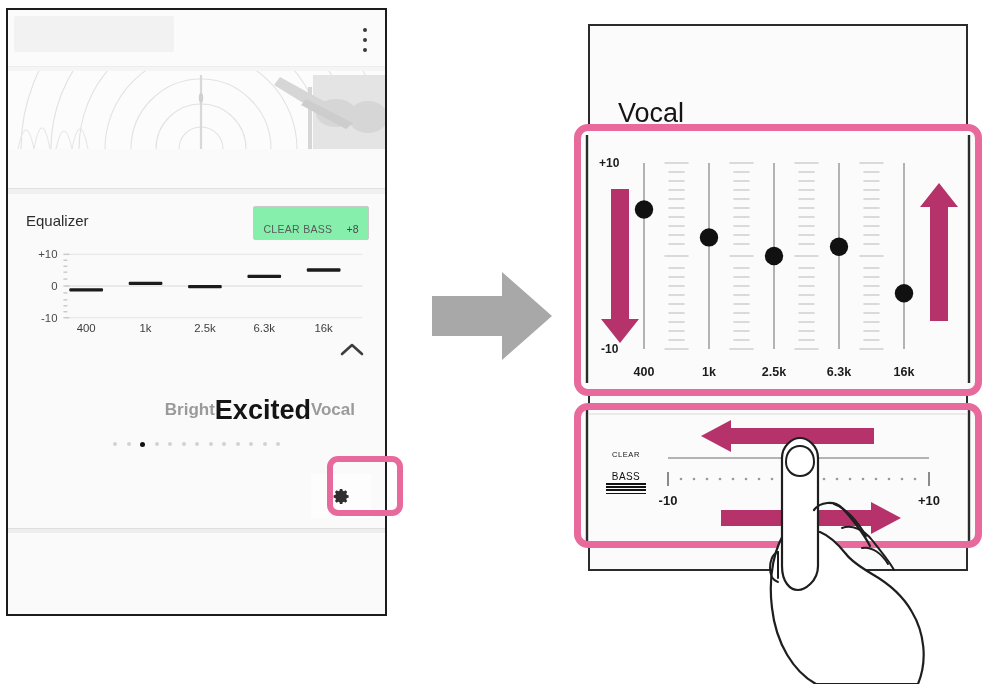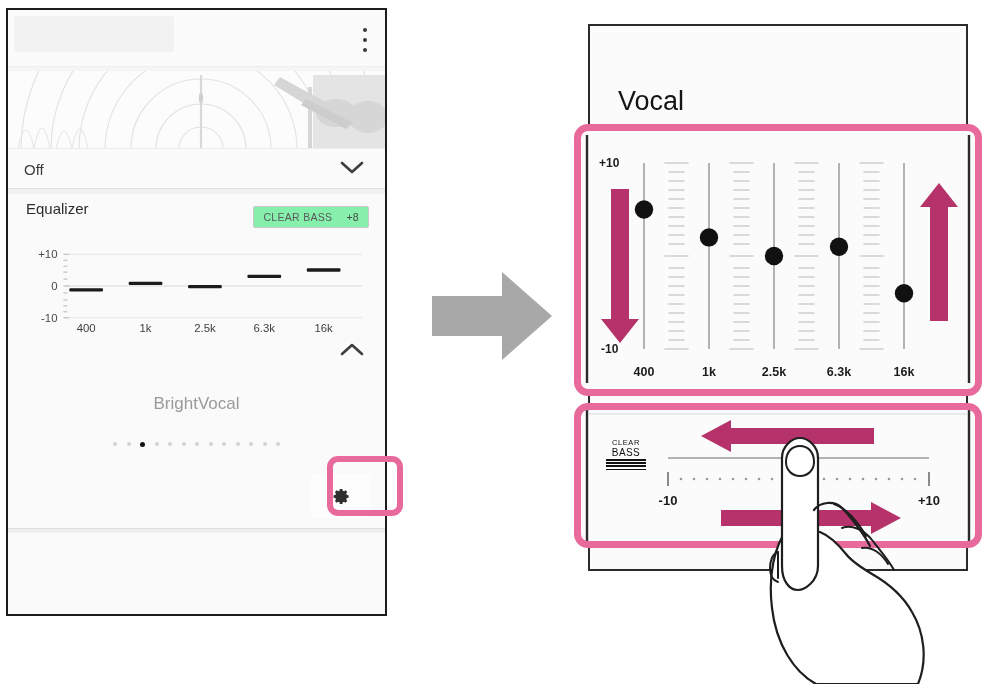--- a/index.html
+++ b/index.html
@@ -72,22 +72,22 @@
     cursor:pointer;
   }
   #clear-bass-badge .cb-val{color:#4a4a4a;}
 
   #mini-eq{position:absolute;left:0;top:48px;width:100%;height:92px;}
 
   #eq-collapse{position:absolute;right:20px;top:148px;cursor:pointer;}
 
   #preset-row{
     position:absolute;left:0;top:186px;width:100%;height:48px;
-    display:flex;align-items:center;justify-content:center;
-    padding:0 30px;box-sizing:border-box;
+    display:flex;align-items:center;justify-content:flex-end;
+    padding:0 30px;box-sizing:border-box;font-weight:bold;
   }
   .preset-side{font-size:17px;color:#9a9a9a;}
   #preset-current{font-size:27px;color:#141414;}
 
   #dots{
     position:absolute;left:0;top:248px;width:100%;
     display:flex;justify-content:center;gap:9.5px;
   }
   #dots span{width:4px;height:4px;border-radius:50%;background:#d2d2d2;display:block;}
   #dots span.on{background:#111;width:5px;height:5px;}
@@ -156,21 +156,21 @@
     text-align:center;line-height:9px;font-family:"Liberation Sans",sans-serif;
   }
   #cb-logo .cb-word2{
     font-size:10px;font-weight:normal;letter-spacing:.4px;color:#111;
     text-align:center;line-height:11px;
   }
   #cb-logo .cb-bars{margin-top:1px;}
   #cb-logo .cb-bars i{display:block;height:1.6px;background:#111;margin-bottom:1.6px;}
 
   #hand-layer{position:absolute;left:742px;top:436px;pointer-events:none;}
-  .txt{user-select:none;}
+  .txt{user-select:none;margin-top:12px;}
 </style>
 </head>
 <body>
 
 <div class="stage">
 
   <div id="left-panel">
 
     <div id="app-header">
       <div id="header-ghost-title"></div>
@@ -210,28 +210,20 @@
           <ellipse cx="328" cy="46" rx="20" ry="14"></ellipse>
           <ellipse cx="360" cy="50" rx="20" ry="16"></ellipse>
         </g>
         <g fill="#cdcdcd">
           <path d="M298 32 L345 56 L338 62 L293 38 Z"></path>
         </g>
         <rect x="0" y="0" width="381" height="4" fill="#f5f5f5"></rect>
       </svg>
     </div>
 
-    <div id="off-row">
-      <span id="off-label" class="txt">Off</span>
-      <span id="off-chevron">
-        <svg width="26" height="16" viewBox="0 0 26 16">
-          <polyline points="3,4 13,13 23,4" fill="none" stroke="#3d3d3d" stroke-width="2.6" stroke-linecap="round" stroke-linejoin="round"></polyline>
-        </svg>
-      </span>
-    </div>
     <div class="divider-thick" style="top:178px;"></div>
 
     <div id="eq-card">
       <span id="eq-title" class="txt">Equalizer</span>
 
       <div id="clear-bass-badge">
         <span class="txt">CLEAR BASS</span>
         <span class="cb-val txt">+8</span>
       </div>
 
@@ -277,20 +269,21 @@
       </svg>
 
       <span id="eq-collapse">
         <svg width="26" height="16" viewBox="0 0 26 16">
           <polyline points="3,12 13,3 23,12" fill="none" stroke="#3d3d3d" stroke-width="2.6" stroke-linecap="round" stroke-linejoin="round"></polyline>
         </svg>
       </span>
 
       <div id="preset-row">
         <span class="preset-side txt">Bright</span>
+        <span id="preset-current" class="txt">Excited</span>
         <span class="preset-side txt">Vocal</span>
       </div>
 
       <div id="dots">
         <span></span>
         <span></span>
         <span class="on"></span>
         <span></span>
         <span></span>
         <span></span>

